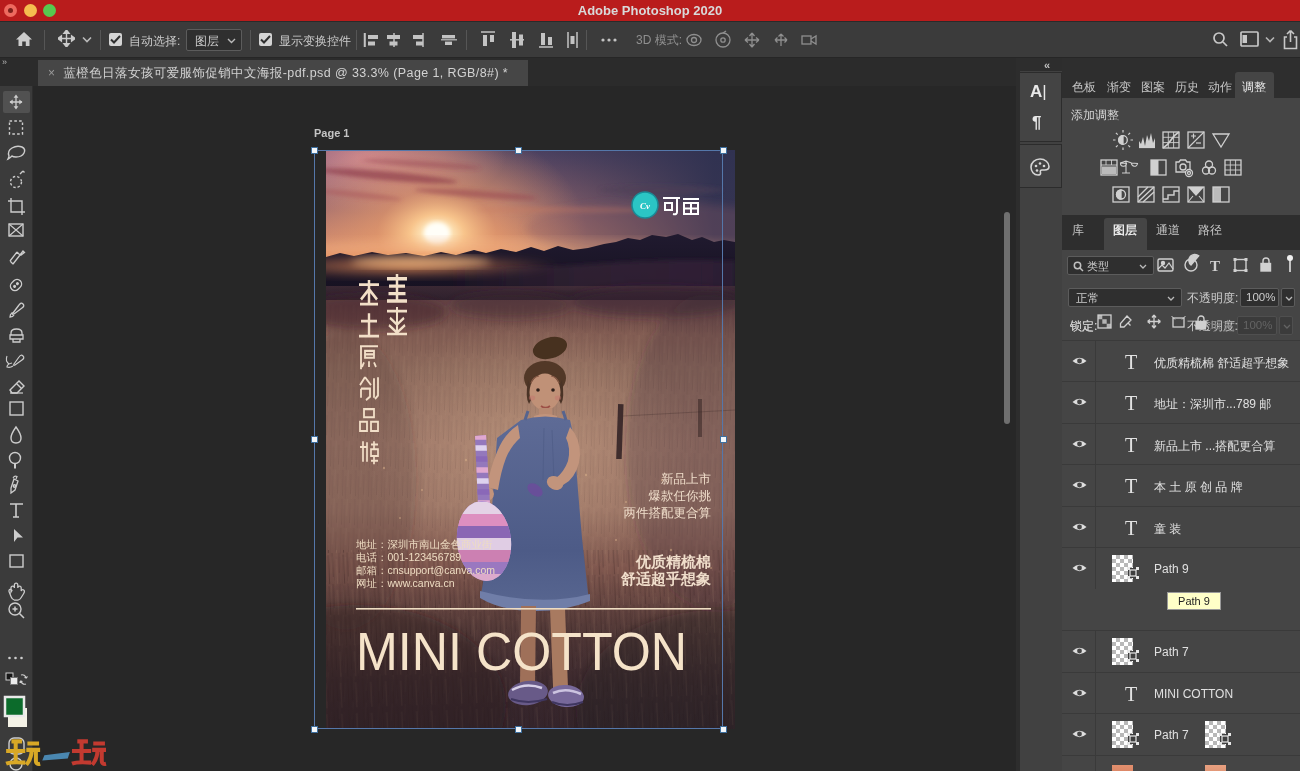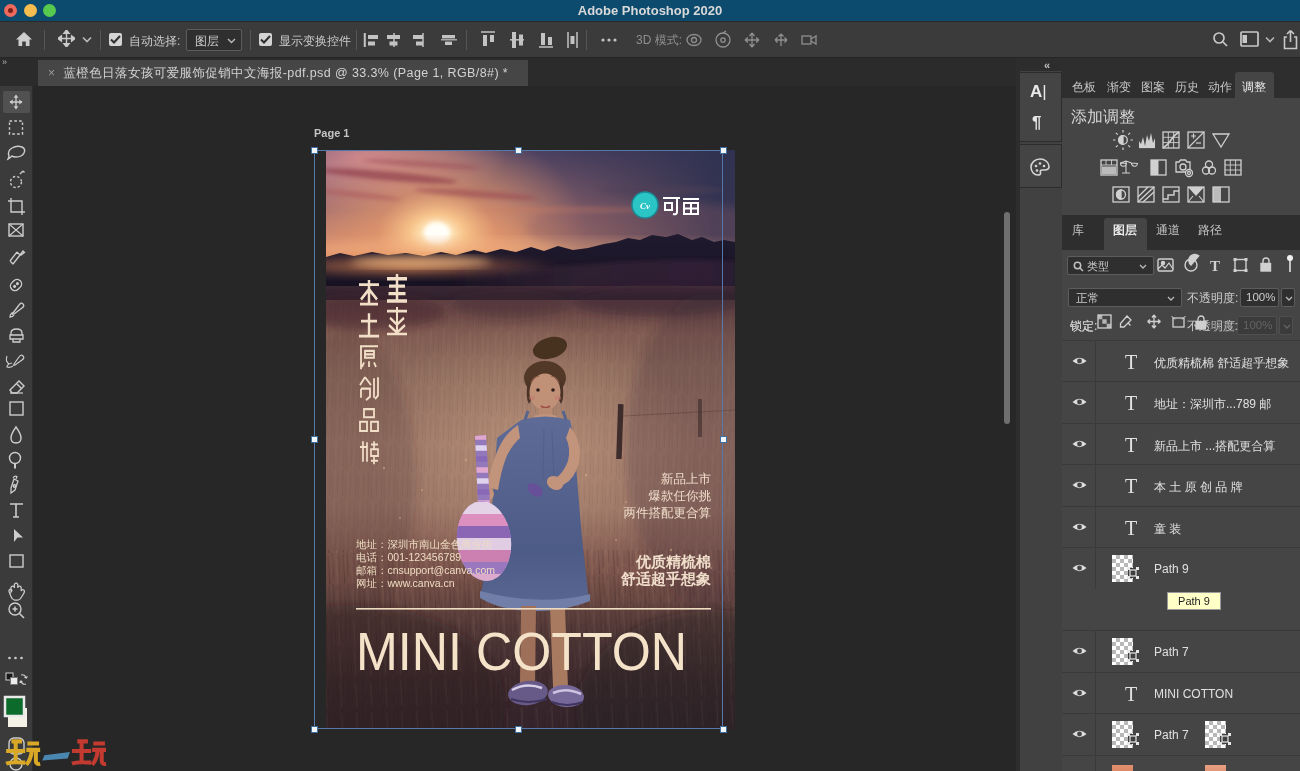--- a/index.html
+++ b/index.html
@@ -1,16 +1,16 @@
 <!DOCTYPE html>
 <html><head><meta charset="utf-8"><style>
 *{margin:0;padding:0;box-sizing:border-box}
 html,body{width:1300px;height:771px;overflow:hidden;background:#272727;font-family:"Liberation Sans",sans-serif}
 .abs{position:absolute}
-#titlebar{position:absolute;left:0;top:0;width:1300px;height:22px;background:#0c4a6e;border-bottom:1px solid #2a2a2a}
+#titlebar{position:absolute;left:0;top:0;width:1300px;height:22px;background:#b91c1c;border-bottom:1px solid #2a2a2a}
 #titlebar .t{position:absolute;left:0;right:0;top:3px;text-align:center;font-size:13px;font-weight:bold;color:#d9d9d9}
 .light{position:absolute;top:4px;width:13px;height:13px;border-radius:50%}
 #optionsbar{position:absolute;left:0;top:22px;width:1300px;height:36px;background:#3b3b3b;border-bottom:1px solid #262626}
 .osep{position:absolute;top:8px;width:1px;height:20px;background:#565656}
 .otxt{position:absolute;font-size:12px;color:#cacaca;white-space:nowrap}
 .checkbox{position:absolute;width:13px;height:13px;background:#d4d4d4;border-radius:2px;color:#2e2e2e;font-size:11px;font-weight:bold;line-height:13px;text-align:center}
 .dropbox{position:absolute;background:#2f2f2f;border:1px solid #5c5c5c;border-radius:2px;color:#cccccc;font-size:12px}
 #tabbar{position:absolute;left:0;top:58px;width:1300px;height:28px;background:#2b2b2b}
 #doctab{position:absolute;left:38px;top:2px;height:26px;background:#464646;color:#d2d2d2;font-size:12.5px;letter-spacing:0.4px;line-height:26px;padding:0 20px 0 10px;white-space:nowrap}
 #doctab .x{color:#9a9a9a;margin-right:8px;font-size:12px}
@@ -489,21 +489,21 @@
  </div>
  <div id="dmain">
   <div class="atab" style="left:173px;top:14px;width:39px;height:26px"></div>
   <div class="tabtxt" style="left:10px;top:21px">色板</div>
   <div class="tabtxt" style="left:45px;top:21px">渐变</div>
   <div class="tabtxt" style="left:79px;top:21px">图案</div>
   <div class="tabtxt" style="left:113px;top:21px">历史</div>
   <div class="tabtxt" style="left:146px;top:21px">动作</div>
   <div class="tabtxt" style="left:180px;top:21px;color:#e8e8e8;font-weight:normal">调整</div>
   <div id="adjpanel">
-   <div class="abs" style="left:9px;top:9px;font-size:16px;color:#d5d5d5">添加调整</div>
+   <div class="abs" style="left:9px;top:9px;font-size:12px;color:#d5d5d5">添加调整</div>
    <svg class="abs" style="left:0;top:0" width="238" height="117" viewBox="0 0 238 117">
     <g stroke="#d0d0d0" fill="none" stroke-width="1.3">
      <circle cx="61" cy="42" r="4.3"></circle>
             <path d="M61,37.7 a4.3,4.3 0 0 0 0,8.6 Z" fill="#d0d0d0"></path>
             <path d="M61,34.5 v-2.5 M61,49.5 v2.5 M53.5,42 h-2.5 M68.5,42 h2.5 M55.7,36.7 l-1.8,-1.8 M66.3,36.7 l1.8,-1.8 M55.7,47.3 l-1.8,1.8 M66.3,47.3 l1.8,1.8" stroke-width="1.2"></path>
      <path d="M77,49 v-6 l2,3 2,-7 2,9 2,-11 2,6 2,-8 2,10 2,-5 v9 Z" fill="#d0d0d0" stroke="none"></path>
             <path d="M77,49.5 h16" stroke-width="1.2"></path>
      <rect x="101" y="34" width="16" height="16"></rect>
             <path d="M101,39.3 h16 M101,44.6 h16 M106.3,34 v16 M111.6,34 v16" stroke-width="0.9"></path>
             <path d="M101,50 Q106,47 109,42 Q112,37 117,34" stroke-width="1.6"></path>

